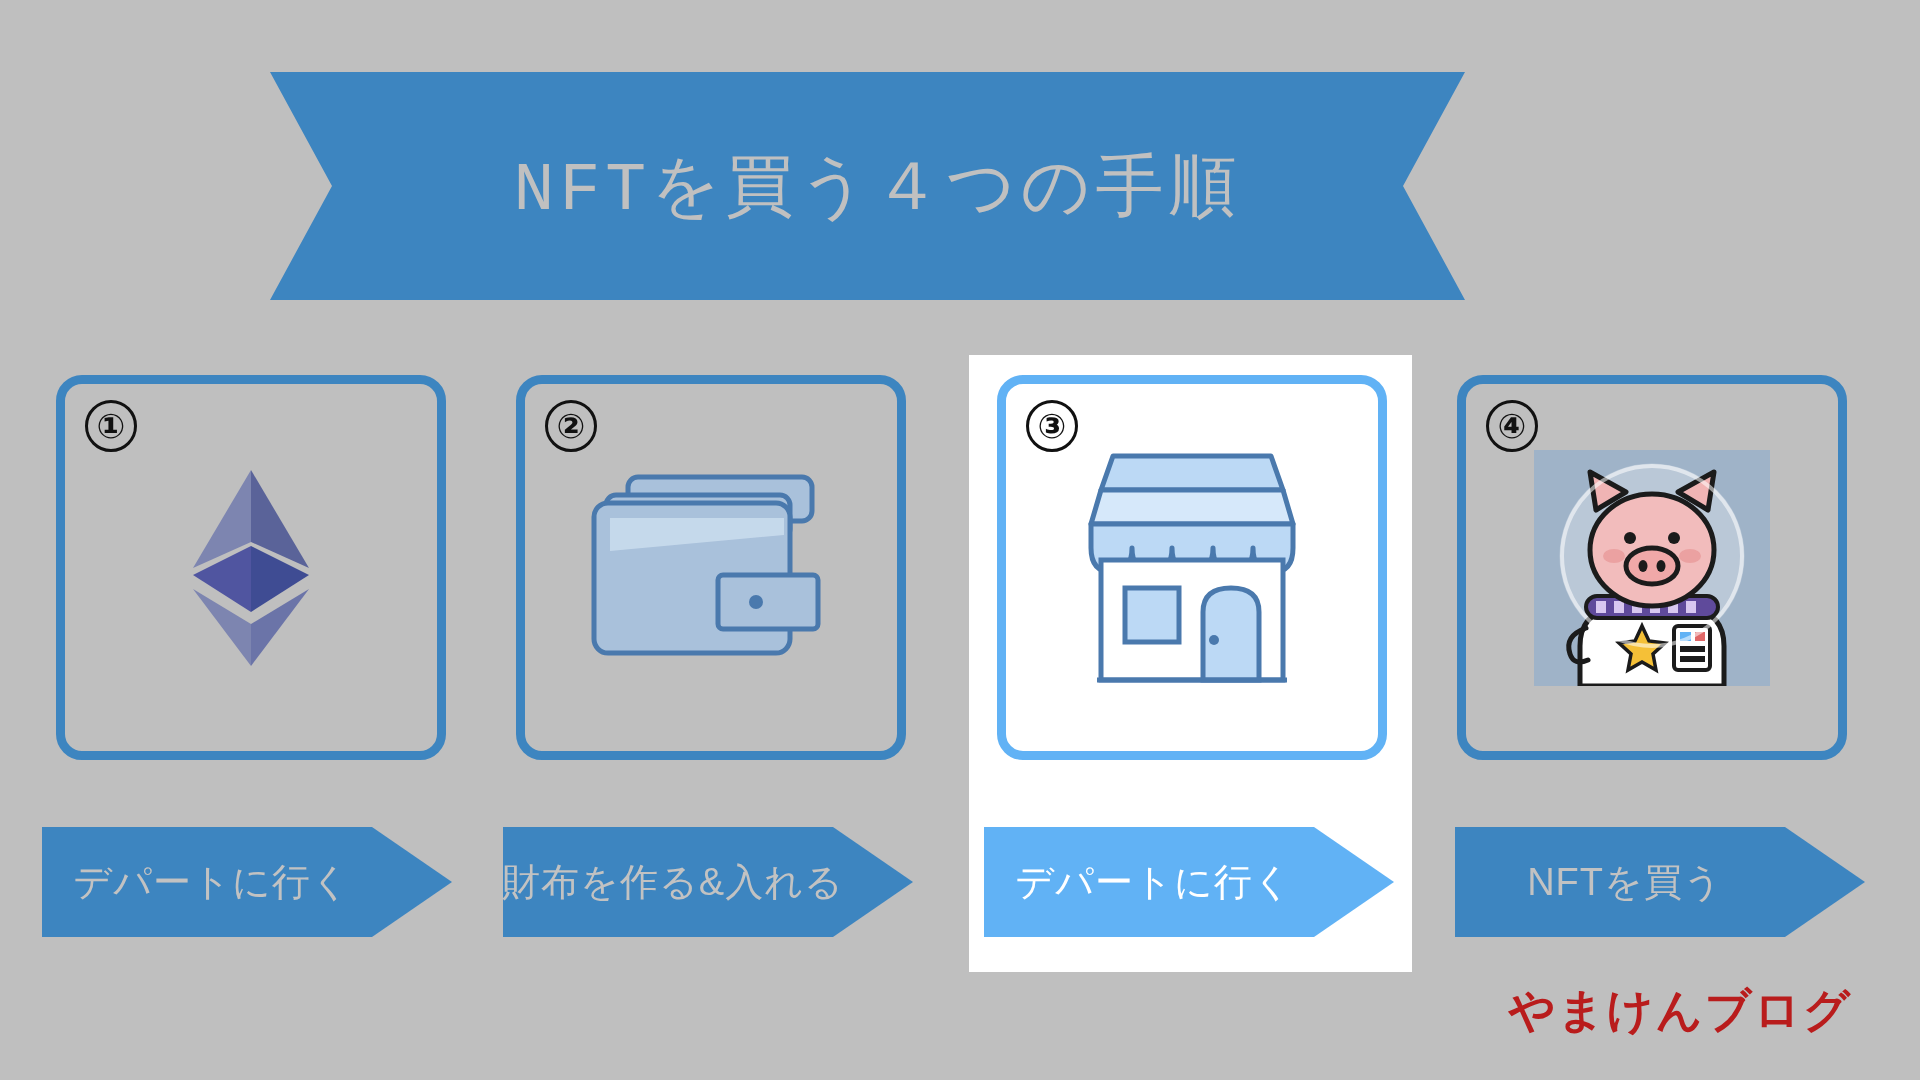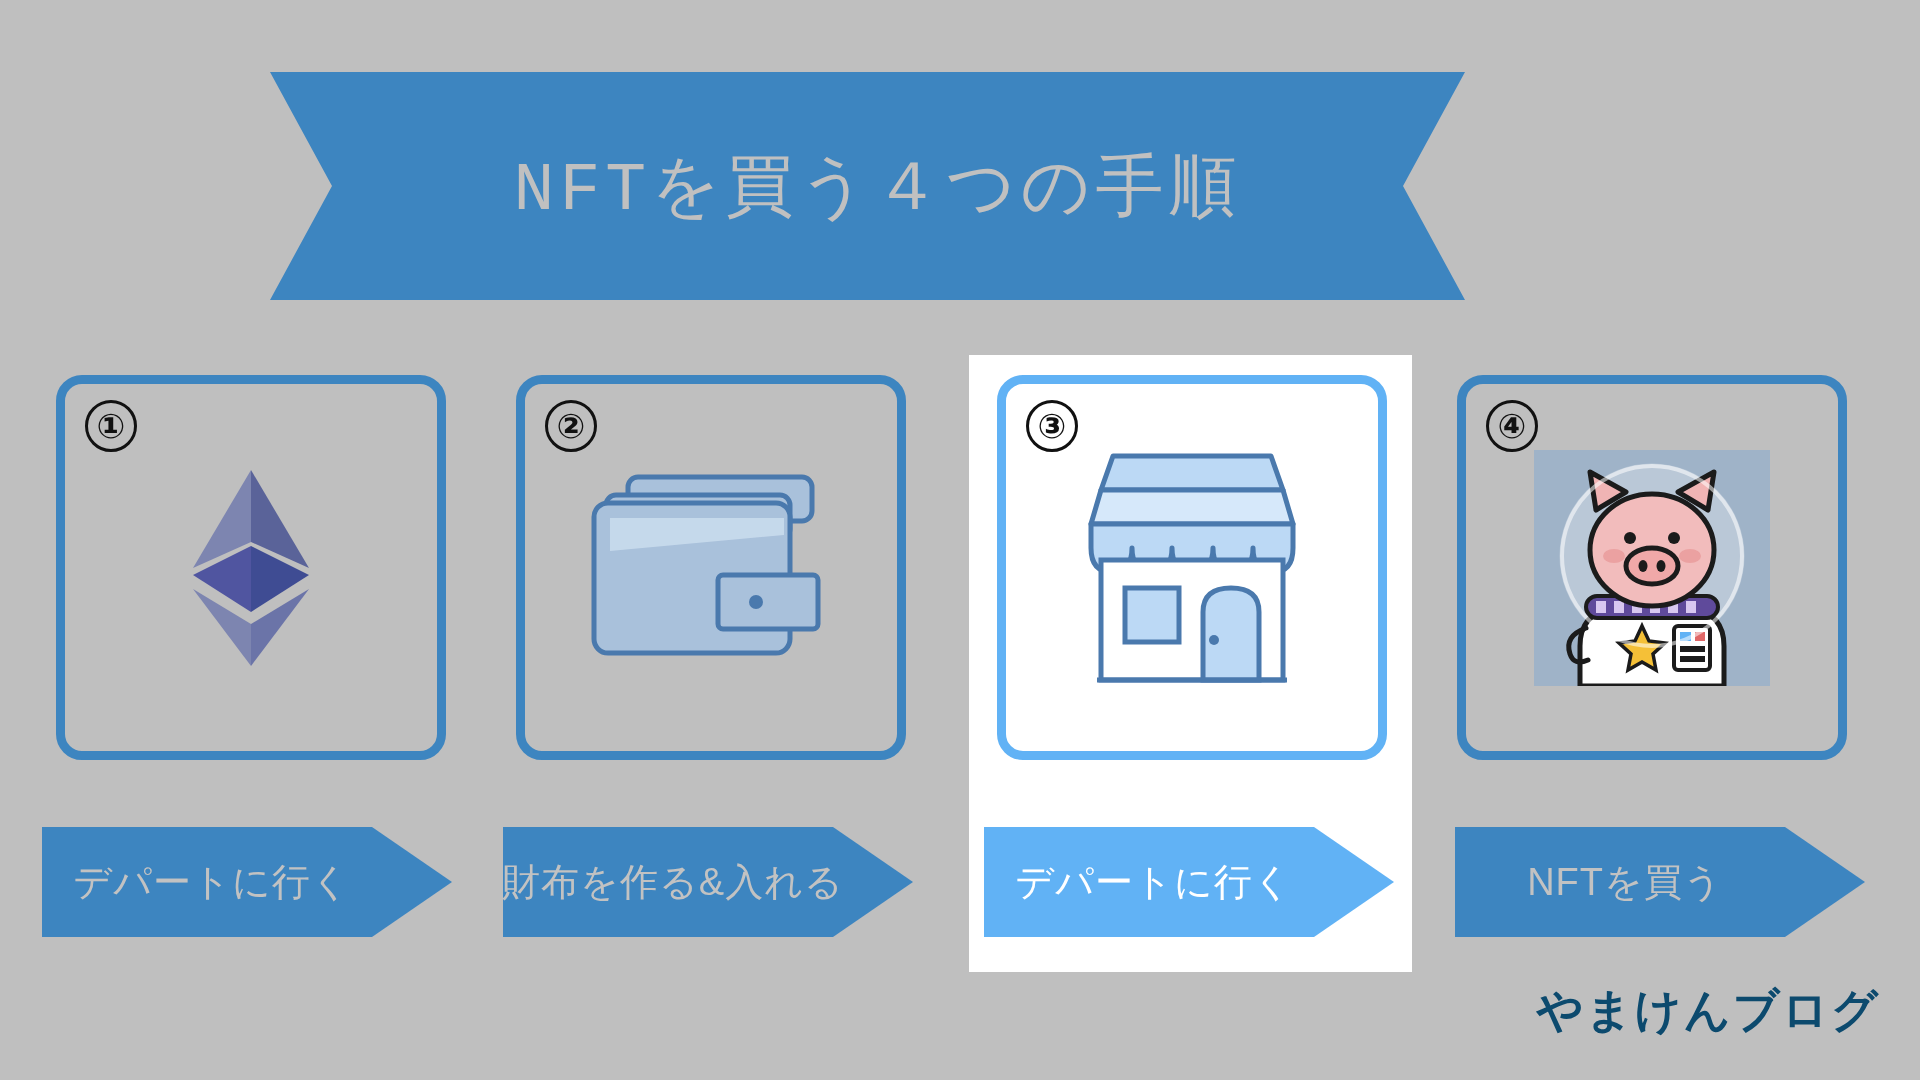--- a/index.html
+++ b/index.html
@@ -125,25 +125,25 @@
   .arrow-label.highlighted .arrow-text { color: #ffffff; }
 
   #arrow-1 { left: 42px; }
   #arrow-2 { left: 503px; }
   #arrow-3 { left: 984px; }
   #arrow-4 { left: 1455px; text-align: center; }
 
   
   #watermark {
     position: absolute;
-    right: 40px;
+    right: 68px;
     bottom: 38px;
     font-size: 46px;
     font-weight: 700;
-    color: #0c4a6e;
+    color: #b91c1c;
     letter-spacing: 2px;
     white-space: nowrap;
   }
 </style>
 </head>
 <body>
 
 <div id="title-banner">
   <svg viewBox="0 0 1195 228" preserveAspectRatio="none">
     <polygon points="0,0 1195,0 1133,114 1195,228 0,228 62,114" fill="#3d85c0"></polygon>

